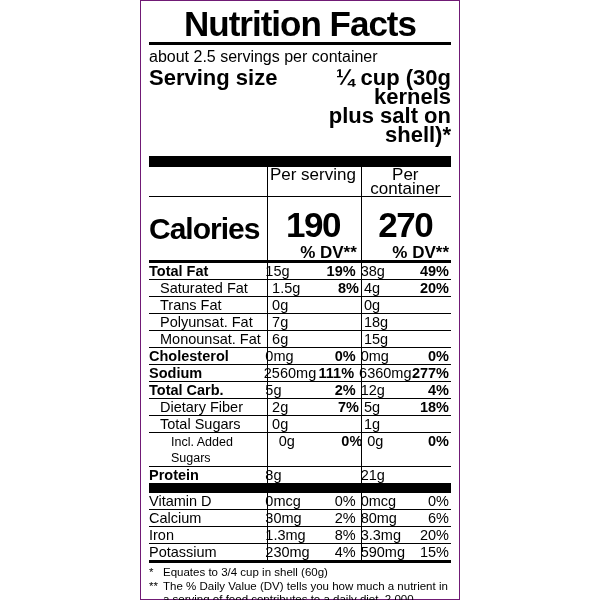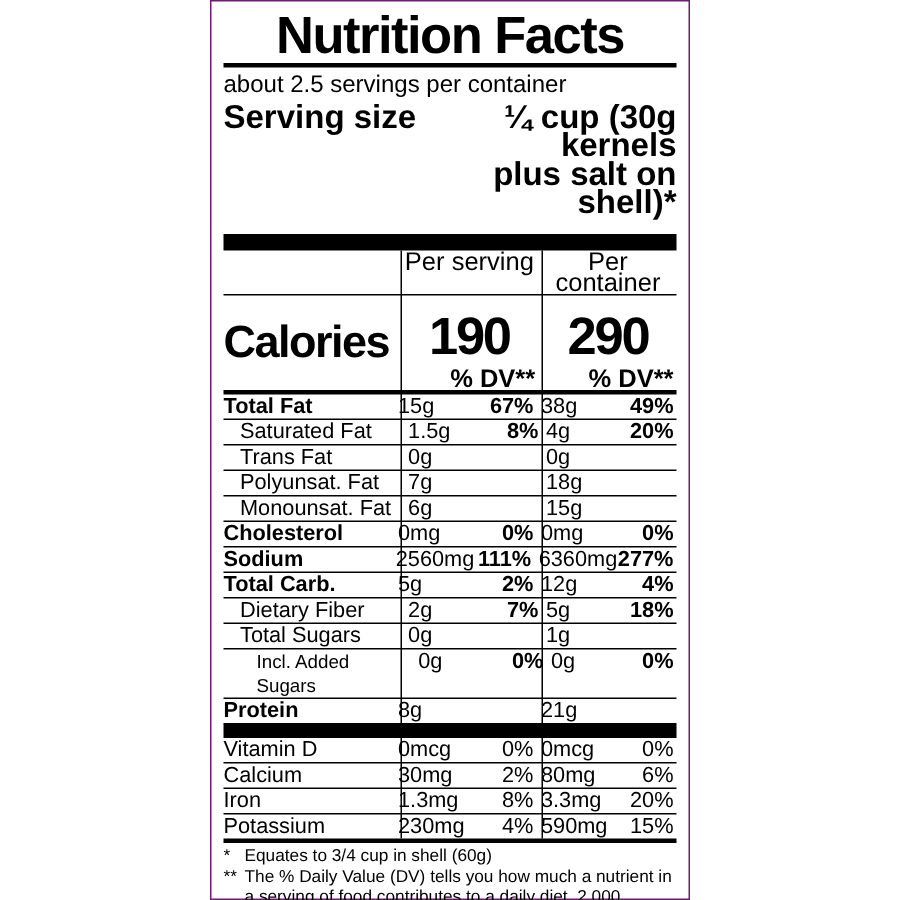--- a/index.html
+++ b/index.html
@@ -180,34 +180,34 @@
       <div class="col-head">
         <div class="c1"></div>
         <div class="c2">Per serving</div>
         <div class="c3">Per container</div>
       </div>
       <div class="rule-thin"></div>
 
       <div class="cal-row">
         <div class="cal-label">Calories</div>
         <div class="cal-v1">190</div>
-        <div class="cal-v2">290</div>
+        <div class="cal-v2">270</div>
       </div>
 
       <div class="dv-row">
         <div class="c1"></div>
         <div class="c2">% DV**</div>
         <div class="c3">% DV**</div>
       </div>
       <div class="rule-med"></div>
 
       <div class="nrow row-line">
         <div class="name bold">Total Fat</div>
         <div class="v">15g</div>
-        <div class="p bold">67%</div>
+        <div class="p bold">19%</div>
         <div class="v2">38g</div>
         <div class="p2 bold">49%</div>
       </div>
 
       <div class="nrow row-line">
         <div class="name indent1">Saturated Fat</div>
         <div class="v">1.5g</div>
         <div class="p bold">8%</div>
         <div class="v2">4g</div>
         <div class="p2 bold">20%</div>

